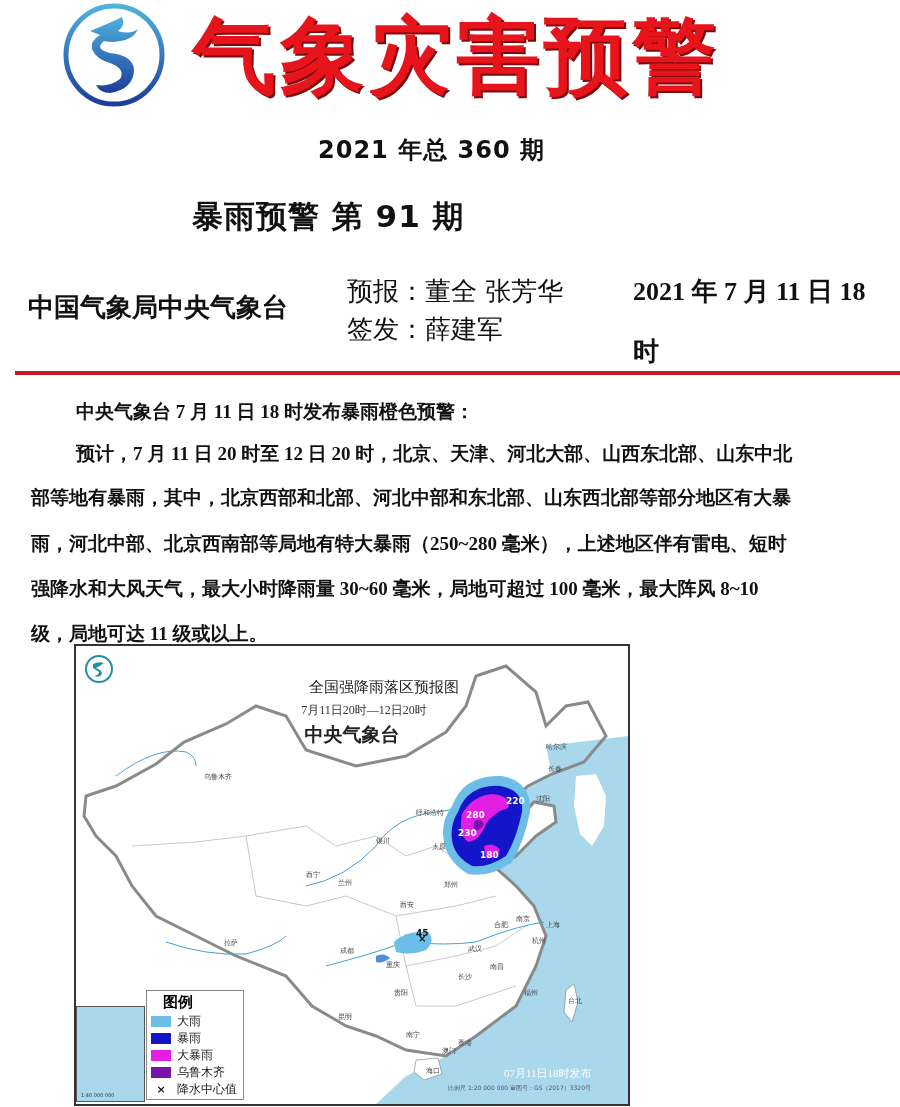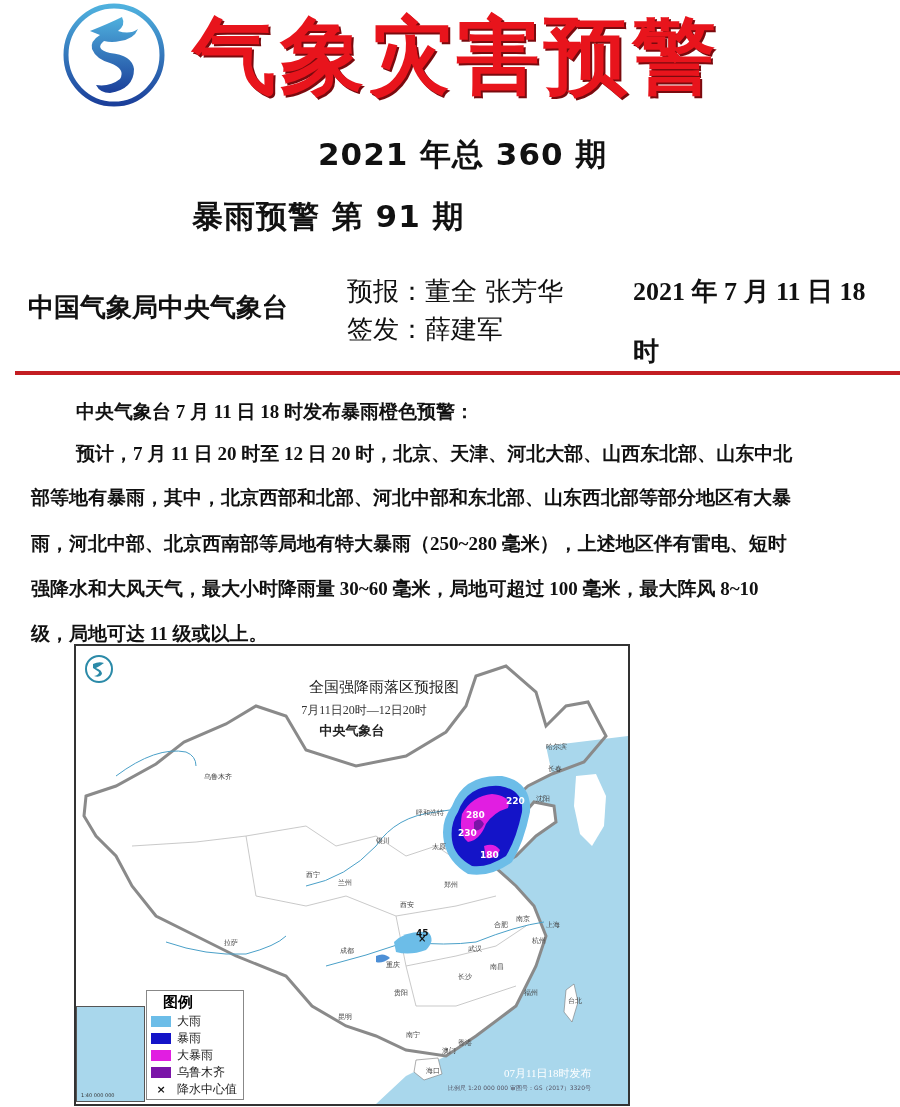--- a/index.html
+++ b/index.html
@@ -6,21 +6,21 @@
   body { width:900px; height:1107px; position:relative; overflow:hidden;
          font-family:"DejaVu Sans", sans-serif; color:#111; }
   .abs { position:absolute; }
 
   
   #logo { left:60px; top:3px; width:108px; height:104px; }
   #masthead-title { left:192px; top:8px; font-family:"DejaVu Serif", serif;
     font-size:84px; line-height:96px; color:#e8141c; letter-spacing:4px;
     text-shadow: 2px 2px 0 #7a0a0e; font-weight:bold; white-space:nowrap; }
 
-  #issue-total { left:318px; top:134px; font-size:31px; font-weight:bold; white-space:nowrap; letter-spacing:1px; }
+  #issue-total { left:318px; top:134px; font-size:24px; font-weight:bold; white-space:nowrap; letter-spacing:1px; }
   #issue-rain { left:192px; top:196px; font-size:31px; font-weight:bold; white-space:nowrap; letter-spacing:1px; }
 
   #org-name { left:28px; top:290px; font-size:26px; font-weight:bold; white-space:nowrap; }
   #forecasters { left:347px; top:272px; font-size:26px; line-height:38px; white-space:nowrap; }
   #issued-date { left:633px; top:262px; font-size:26px; font-weight:bold; white-space:nowrap; line-height:60px; font-family:"Liberation Serif", serif; }
 
   #red-rule { left:15px; top:371px; width:885px; height:4px; background:#c31d22; }
 
   
   .para { font-family:"Liberation Serif", serif; font-size:19px; font-weight:bold; color:#111; white-space:nowrap; }
@@ -30,21 +30,21 @@
   #l3 { left:31px; top:531px; }
   #l4 { left:31px; top:576px; }
   #l5 { left:31px; top:621px; }
 
   
   #map { left:74px; top:644px; width:552px; height:458px; border:2px solid #333; background:#fff; overflow:hidden; }
   #map svg { position:absolute; left:0; top:0; }
   #map-logo { left:8px; top:8px; width:30px; height:30px; }
   #map-title { left:0; width:552px; top:32px; text-align:center; font-family:"DejaVu Serif", serif; font-size:15px; color:#222;padding-left:32px; }
   #map-subtitle { left:0; width:576px; top:56px; text-align:center; font-family:"Liberation Serif", serif; font-size:12px; color:#333; }
-  #map-issuer { left:0; width:552px; top:76px; text-align:center; font-size:13px; font-weight:bold; color:#222; }
+  #map-issuer { left:0; width:552px; top:76px; text-align:center; font-size:19px; font-weight:bold; color:#222; }
 
   .city { position:absolute; font-size:7px; color:#444; white-space:nowrap; }
   .val { position:absolute; font-size:9px; color:#fff; font-weight:bold; }
 
   #legend { left:70px; top:344px; width:96px; height:108px; background:#fff; border:1px solid #888; }
   #legend-title { left:16px; top:2px; font-family:"DejaVu Serif", serif; font-size:15px; font-weight:bold; color:#000000; }
   .lg-row { position:absolute; left:4px; height:17px; display:flex; align-items:center; }
   .lg-sw { width:20px; height:11px; margin-right:6px; }
   .lg-lbl { font-family:"DejaVu Serif", serif; font-size:12px; color:#222; }
 

